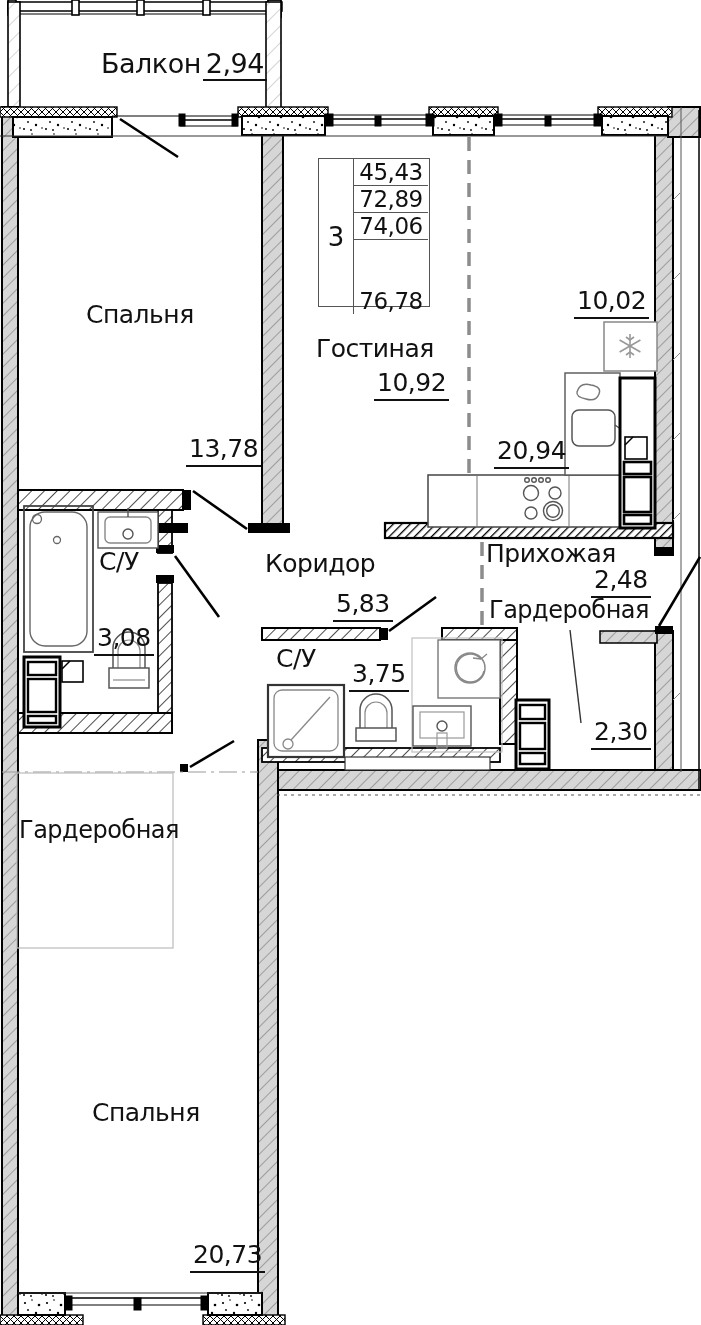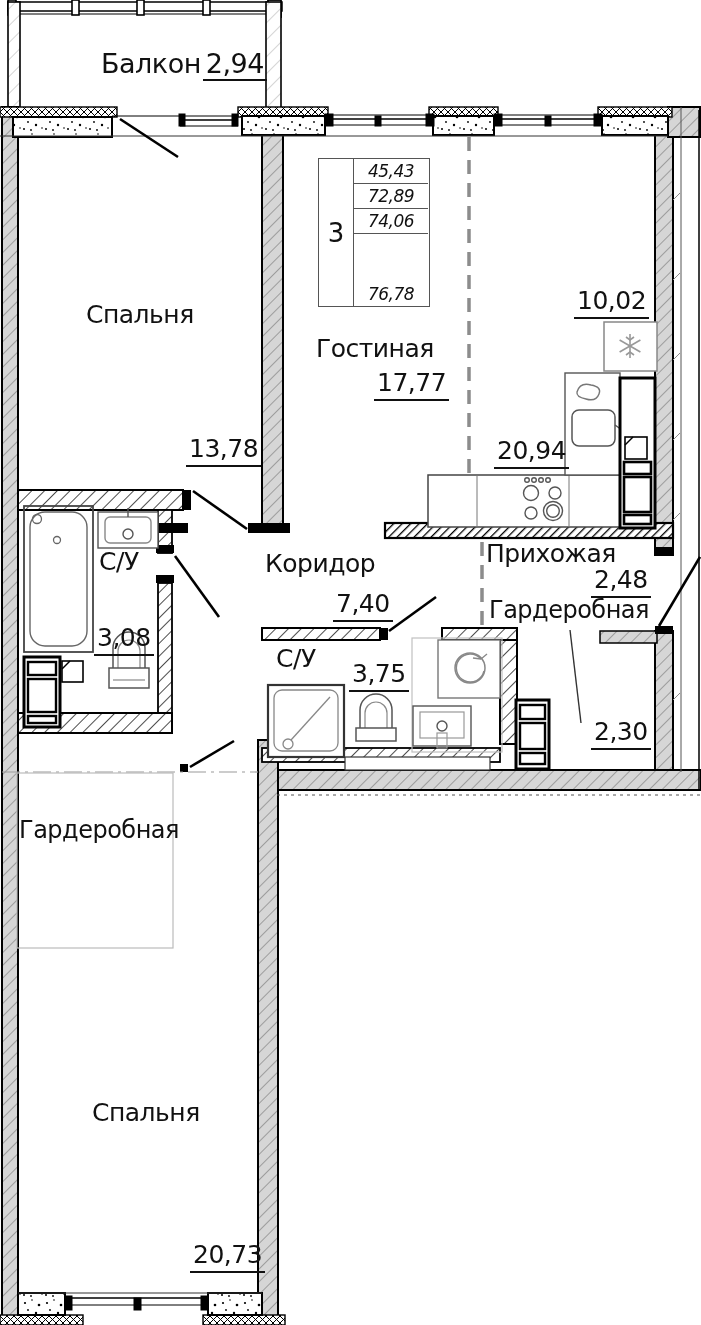--- a/index.html
+++ b/index.html
@@ -7,21 +7,21 @@
         font-family:"DejaVu Sans",sans-serif;color:#111;}
   .plan svg{position:absolute;left:0;top:0;}
   .lbl{position:absolute;white-space:nowrap;font-size:25px;letter-spacing:-0.5px;line-height:1;}
   .num{border-bottom:2.5px solid #111;padding:0 3px 2px;}
   .row{display:flex;align-items:baseline;gap:2px;}
   .area-table{position:absolute;left:318px;top:158px;width:110px;height:147px;
       display:grid;grid-template-columns:35px 74px;border:1.5px solid #555;background:#fff;}
   .at-left{grid-row:1/5;border-right:1.5px solid #555;display:flex;align-items:center;justify-content:center;
       font-size:26px;}
   .at-cell{border-bottom:1.5px solid #555;display:flex;align-items:center;justify-content:center;
-      font-size:17px;letter-spacing:-0.5px;font-style:italic;}
+      font-size:23px;letter-spacing:-0.5px;}
   .at-cell:last-child{border-bottom:none;margin-top:48px;}
 </style>
 </head>
 <body>
 
 <div class="plan">
 
 <svg width="701" height="1325" viewBox="0 0 701 1325">
 <defs>
   <pattern id="pGray" patternUnits="userSpaceOnUse" width="9" height="9" patternTransform="rotate(45)">
@@ -284,31 +284,31 @@
   <div class="at-cell">45,43</div>
   <div class="at-cell">72,89</div>
   <div class="at-cell">74,06</div>
   <div class="at-cell">76,78</div>
 </div>
 
 <div class="lbl" style="left:86px;top:302px;">Спальня</div>
 <div class="lbl" style="left:186px;top:436px;"><span class="num">13,78</span></div>
 
 <div class="lbl" style="left:316px;top:336px;">Гостиная</div>
-<div class="lbl" style="left:374px;top:370px;"><span class="num">17,77</span></div>
+<div class="lbl" style="left:374px;top:370px;"><span class="num">10,92</span></div>
 
 <div class="lbl" style="left:574px;top:288px;"><span class="num">10,02</span></div>
 
 <div class="lbl" style="left:494px;top:438px;"><span class="num">20,94</span></div>
 
 <div class="lbl" style="left:99px;top:549px;">С/У</div>
 <div class="lbl" style="left:94px;top:597px;margin-top:28px;"><span class="num">3,08</span></div>
 
 <div class="lbl" style="left:265px;top:551px;">Коридор</div>
-<div class="lbl" style="left:333px;top:591px;"><span class="num">7,40</span></div>
+<div class="lbl" style="left:333px;top:591px;"><span class="num">5,83</span></div>
 
 <div class="lbl" style="left:486px;top:541px;">Прихожая</div>
 <div class="lbl" style="left:591px;top:567px;"><span class="num">2,48</span></div>
 
 <div class="lbl" style="left:489px;top:598px;font-size:24px;">Гардеробная</div>
 <div class="lbl" style="left:591px;top:719px;"><span class="num">2,30</span></div>
 
 <div class="lbl" style="left:276px;top:646px;">С/У</div>
 <div class="lbl" style="left:349px;top:661px;"><span class="num">3,75</span></div>
 

